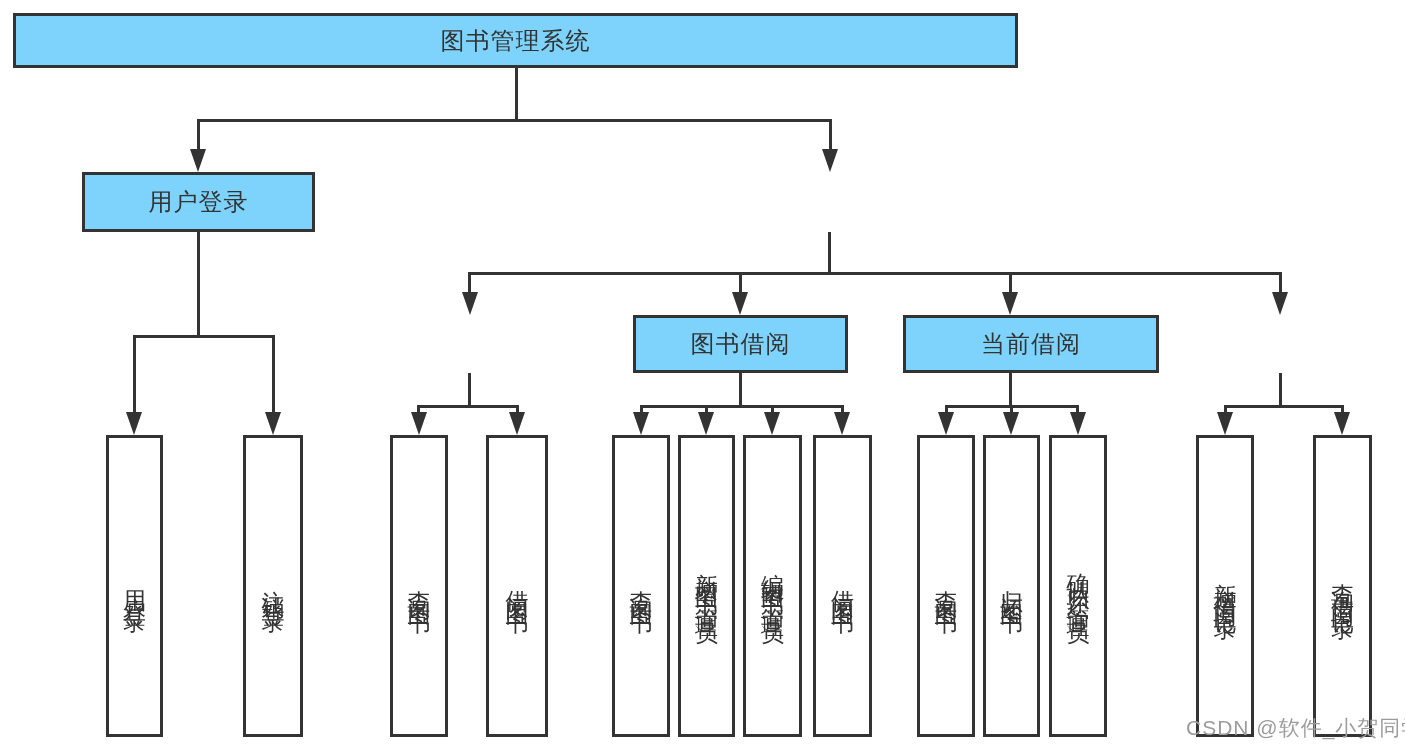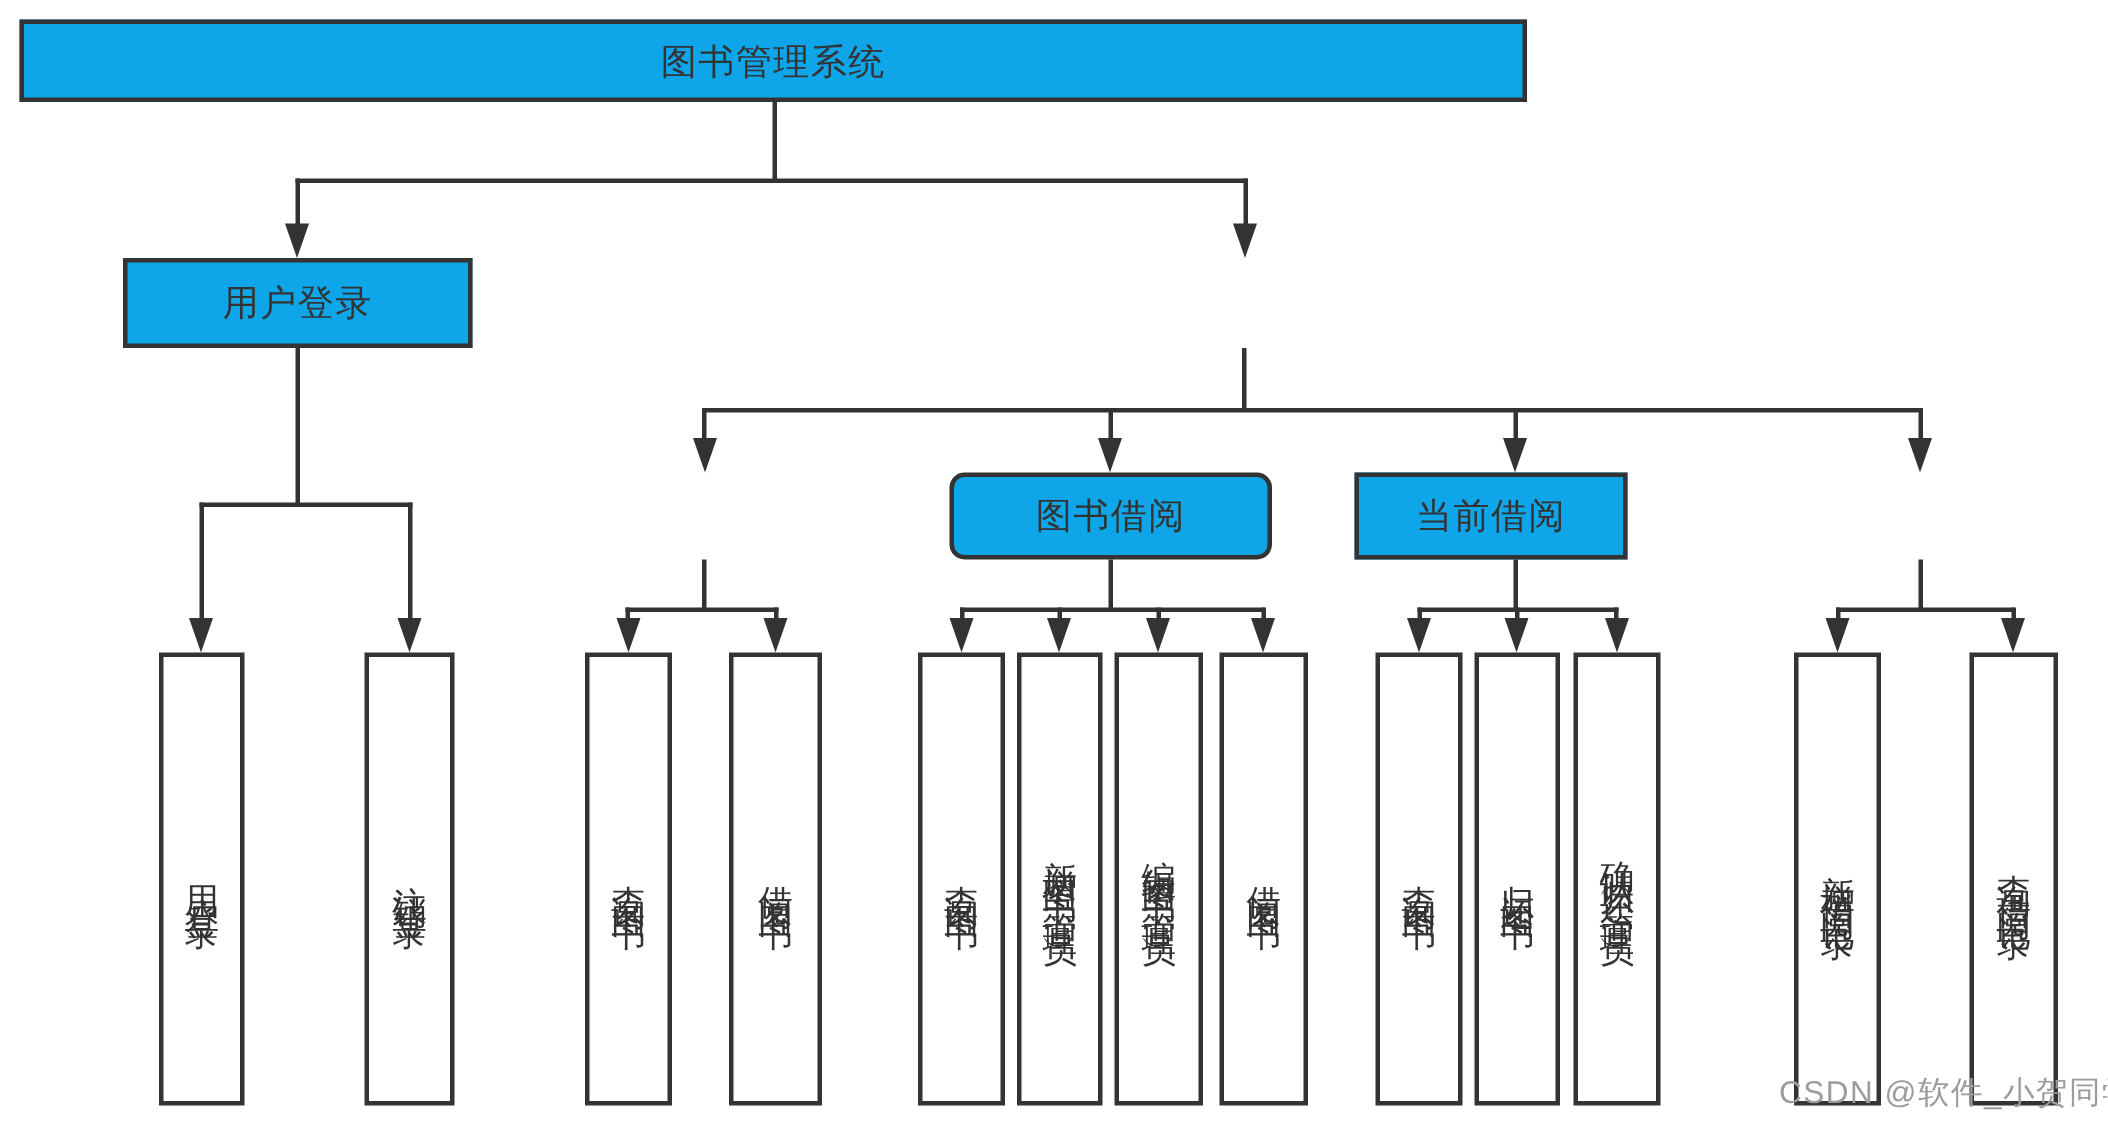--- a/index.html
+++ b/index.html
@@ -14,21 +14,21 @@
     width: 1405px;
     height: 747px;
     background: var(--bg);
     font-family: "Liberation Sans", sans-serif;
     overflow: hidden;
   }
   .hbox {
     position: absolute;
     box-sizing: border-box;
     border: 3px solid var(--line);
-    background: #0ea5e9;
+    background: #7dd3fc;
     display: flex;
     align-items: center;
     justify-content: center;
     font-size: 24px;
     color: var(--text);
     white-space: nowrap;
     letter-spacing: 1px;
   }
   .vbox {
     position: absolute;
@@ -90,22 +90,22 @@
   <div class="hl" style="left:468px;  top:272px; width:813px;"></div>
   <div class="vl" style="left:468px;  top:272px; height:22px;"></div>
   <div class="vl" style="left:739px;  top:272px; height:22px;"></div>
   <div class="vl" style="left:1009px; top:272px; height:22px;"></div>
   <div class="vl" style="left:1279px; top:272px; height:22px;"></div>
   <div class="ar" style="left:462px;  top:292px;"></div>
   <div class="ar" style="left:732px;  top:292px;"></div>
   <div class="ar" style="left:1002px; top:292px;"></div>
   <div class="ar" style="left:1272px; top:292px;"></div>
 
-  <div class="hbox" style="left:633px;  top:315px; width:215px; height:58px;border-radius:10px;">图书借阅</div>
-  <div class="hbox" style="left:903px;  top:315px; width:182px; height:58px;">当前借阅</div>
+  <div class="hbox" style="left:633px;  top:315px; width:215px; height:58px;">图书借阅</div>
+  <div class="hbox" style="left:903px;  top:315px; width:256px; height:58px;">当前借阅</div>
 
   <div class="vl" style="left:468px; top:373px; height:34px;"></div>
   <div class="hl" style="left:417px; top:405px; width:102px;"></div>
   <div class="vl" style="left:417px; top:405px; height:9px;"></div>
   <div class="vl" style="left:516px; top:405px; height:9px;"></div>
   <div class="ar" style="left:411px; top:412px;"></div>
   <div class="ar" style="left:509px; top:412px;"></div>
 
   <div class="vl" style="left:739px; top:373px; height:34px;"></div>
   <div class="hl" style="left:640px; top:405px; width:203px;"></div>

